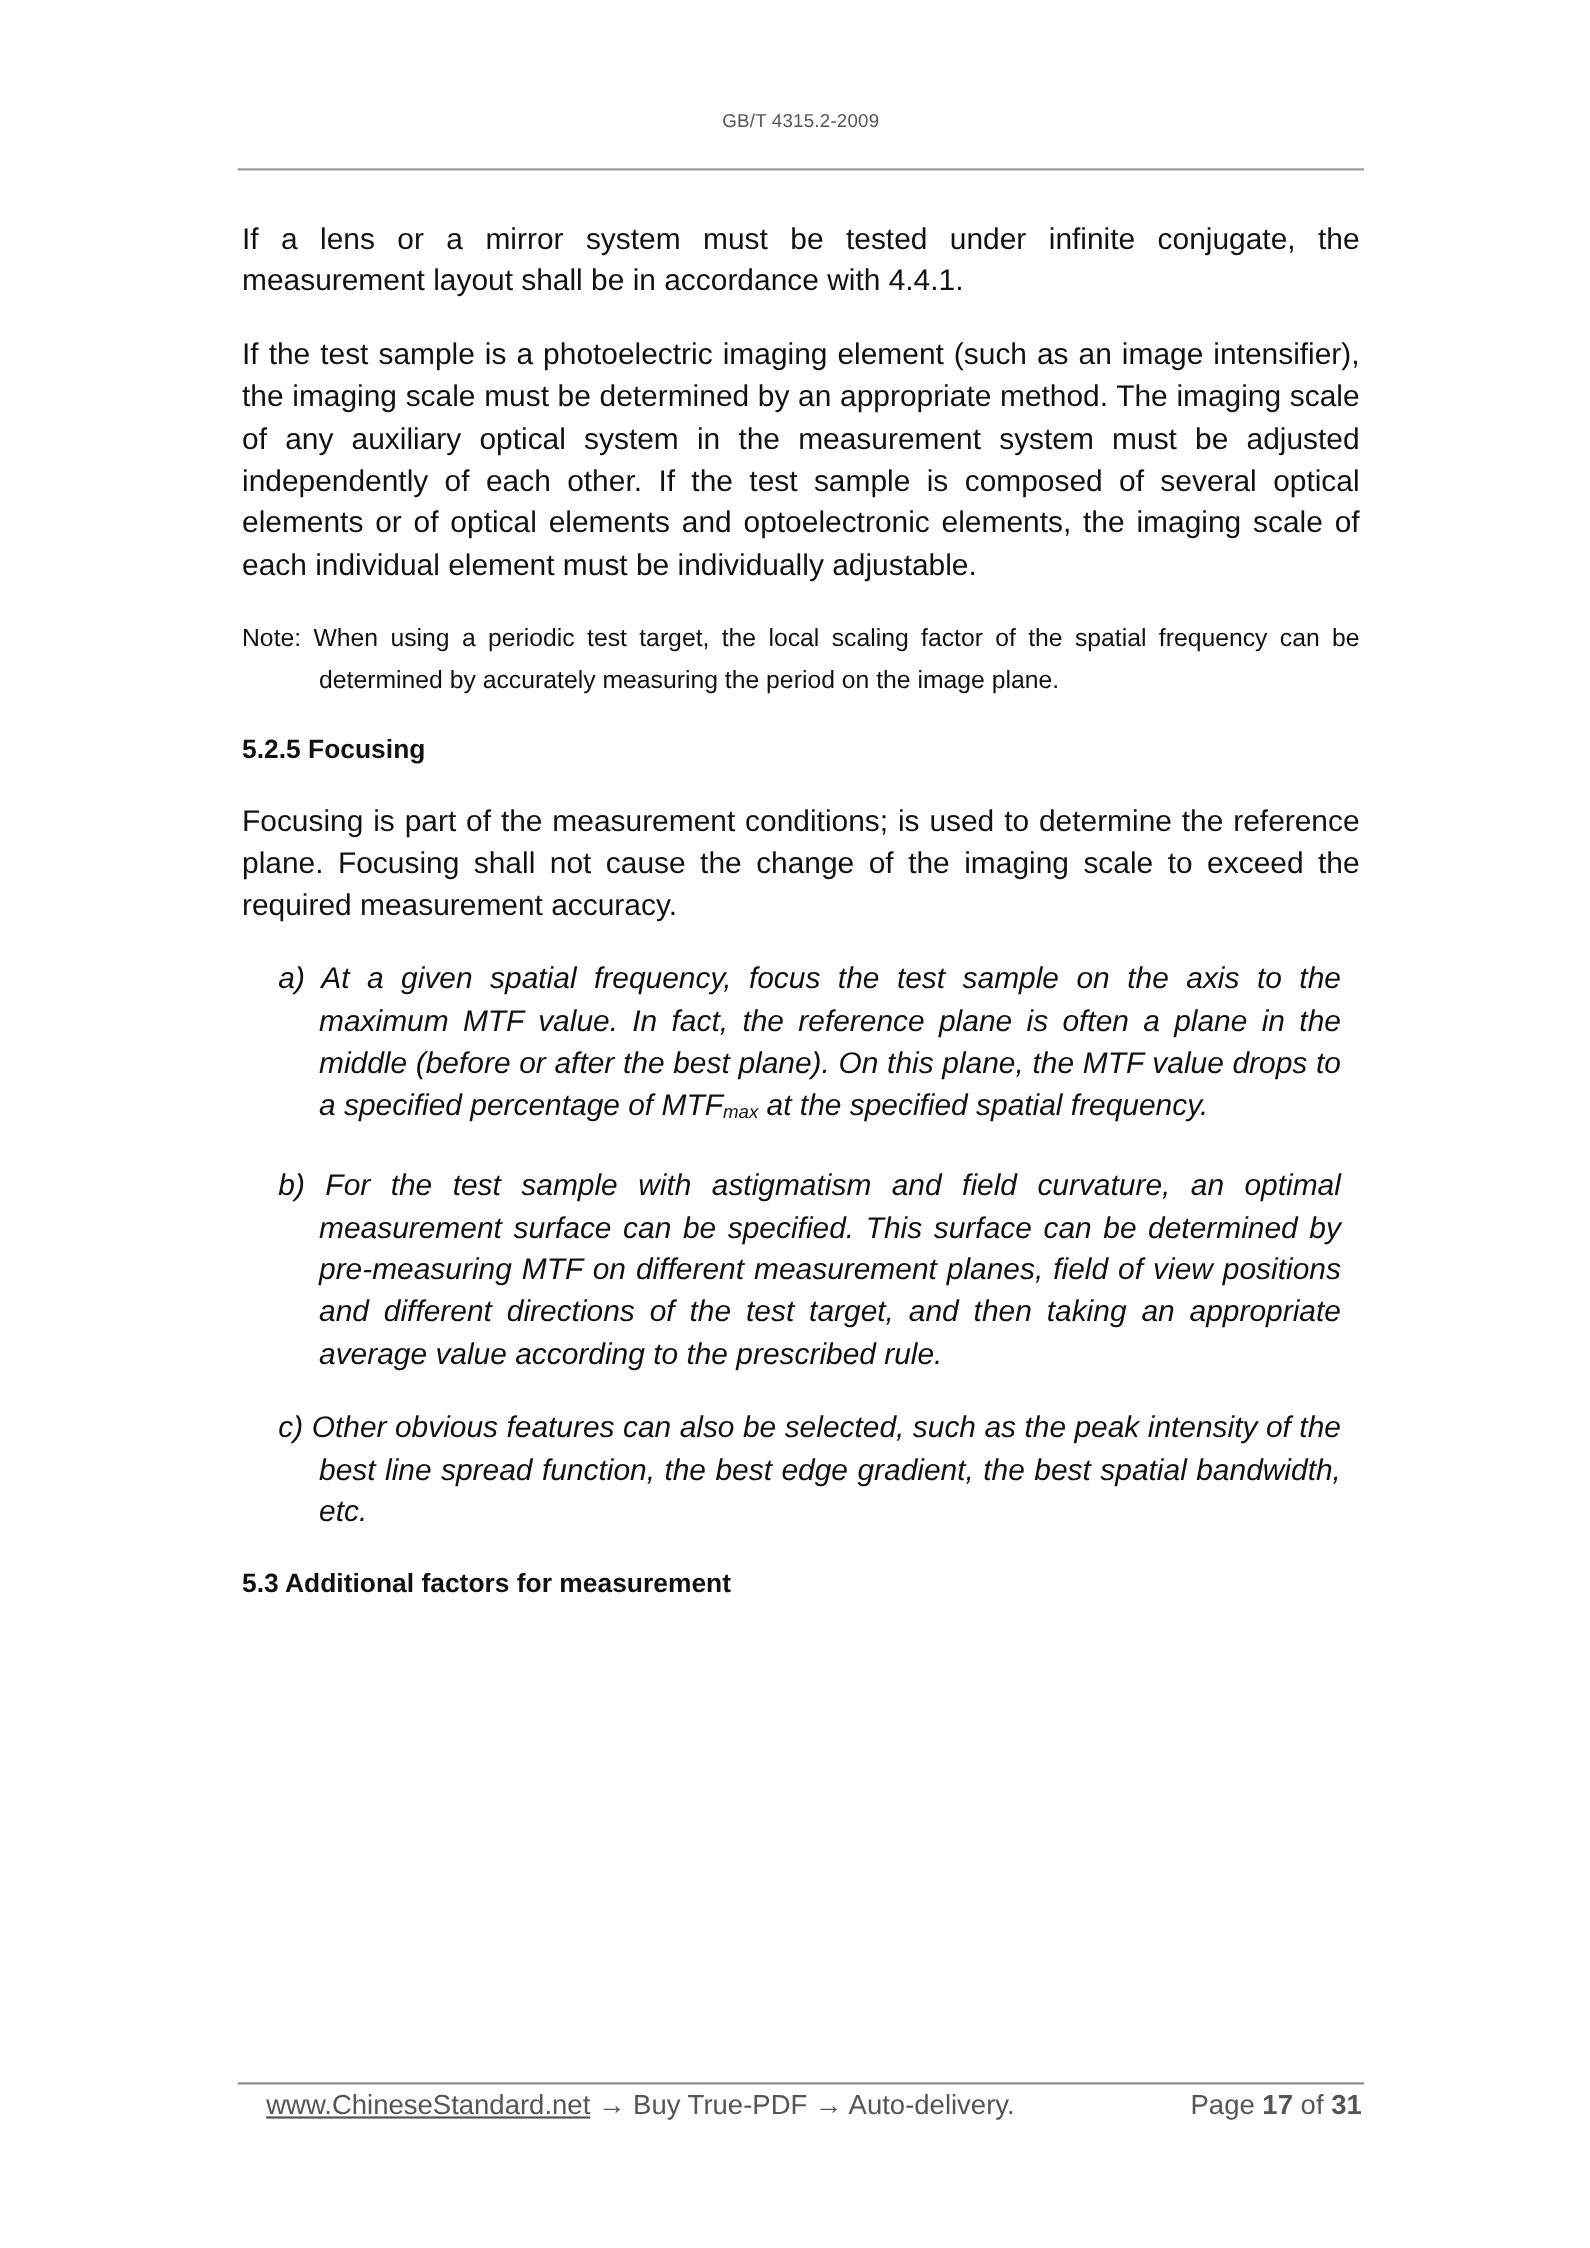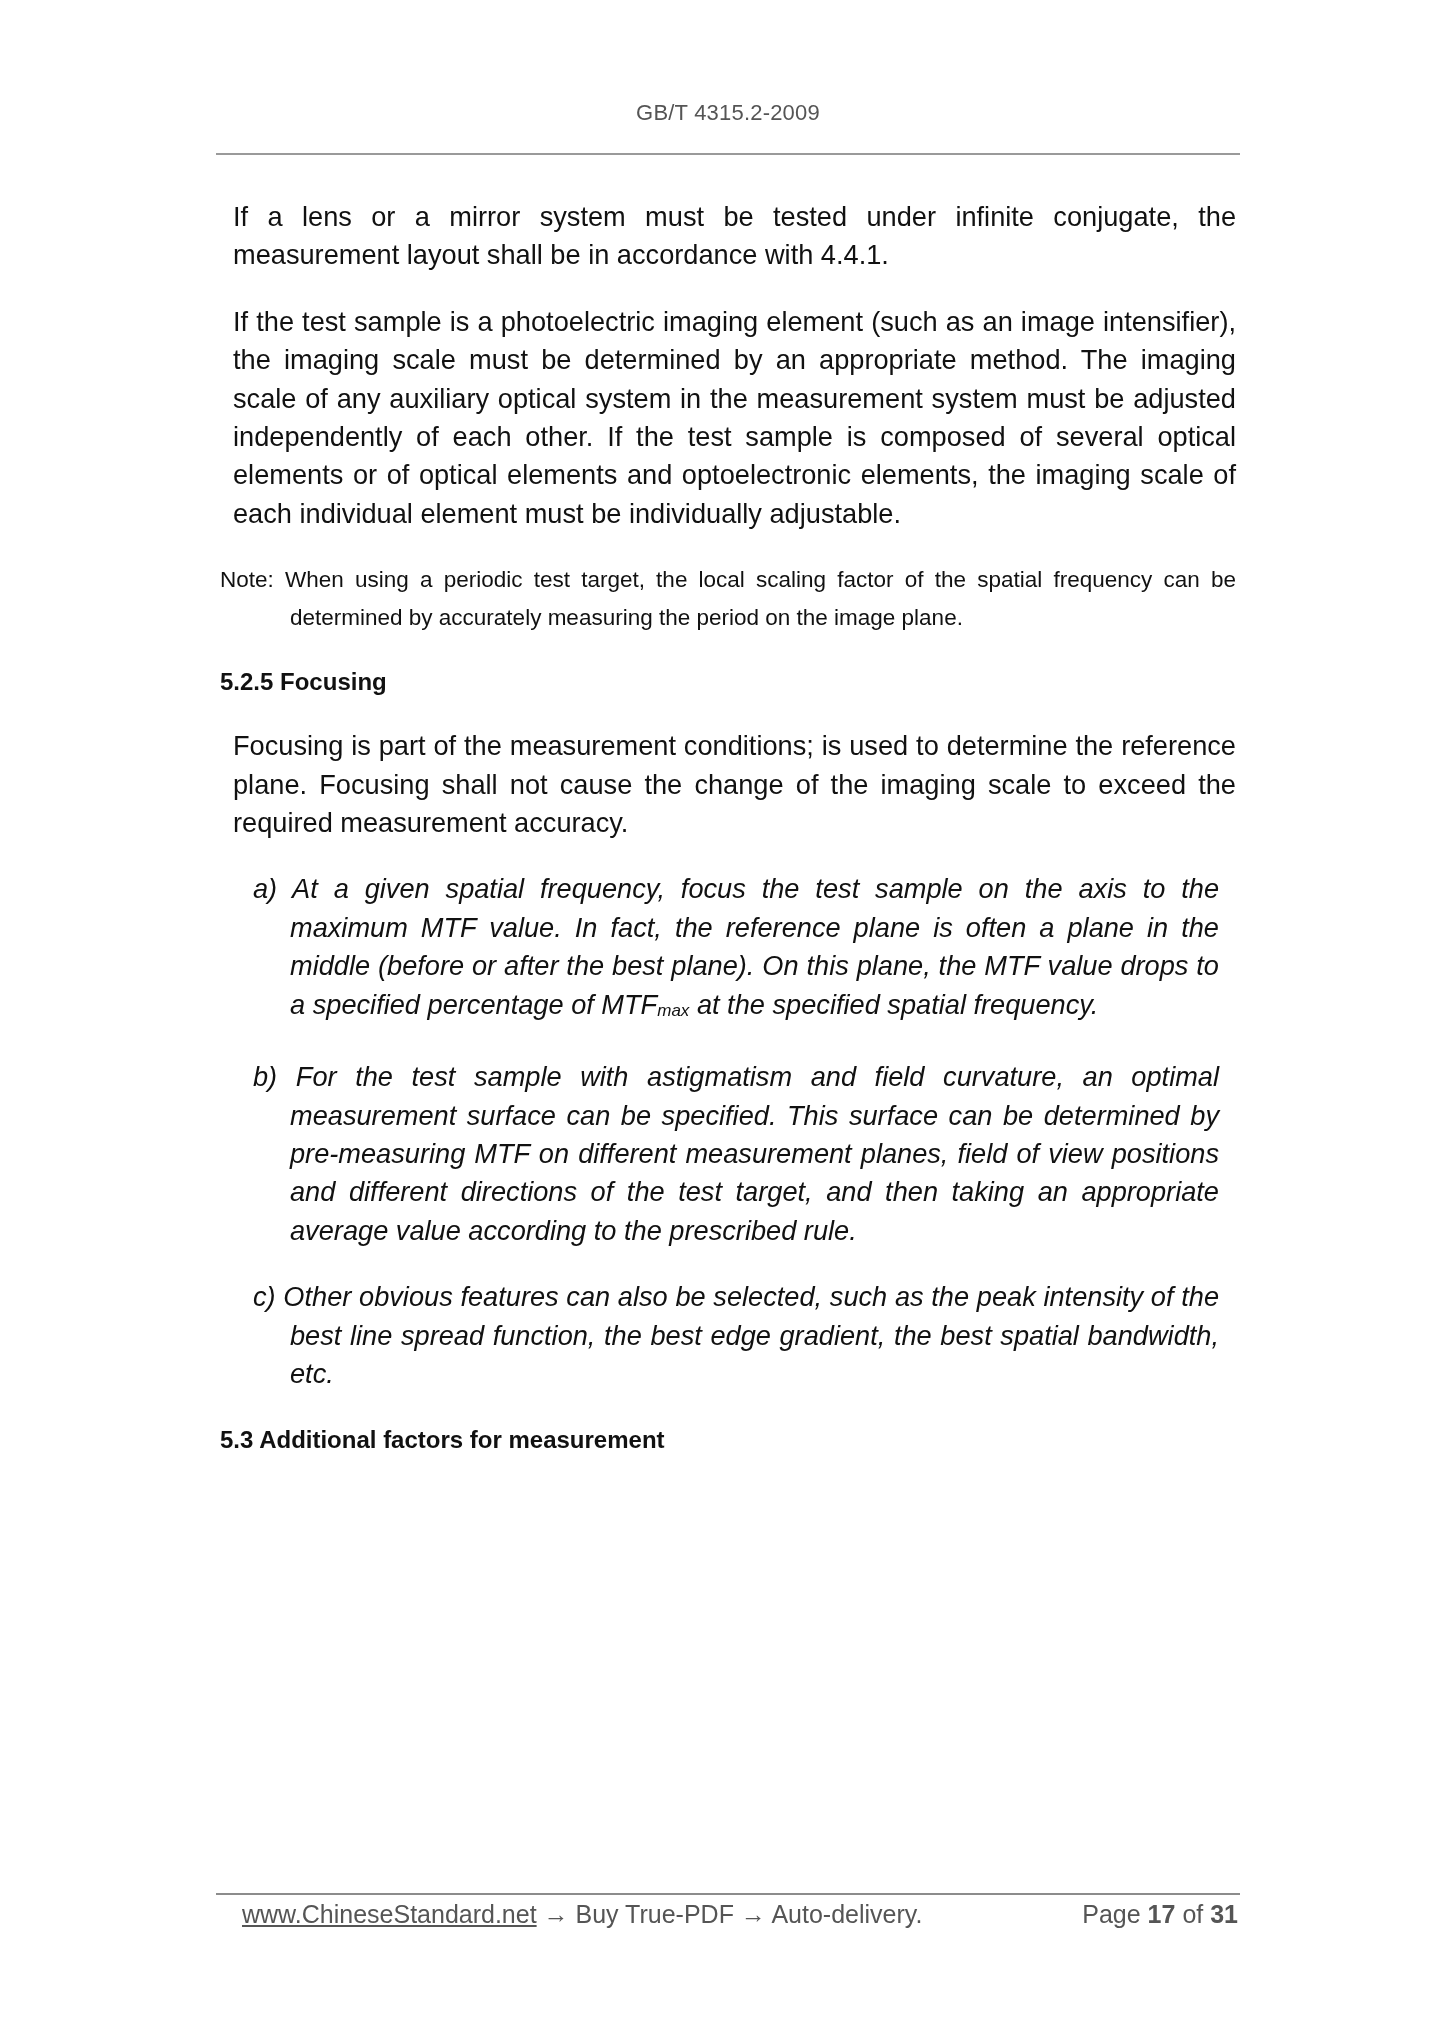--- a/index.html
+++ b/index.html
@@ -14,42 +14,42 @@
       overflow: hidden;
       font-family: "Liberation Sans", sans-serif;
       color: #111111;
     }
     .page-header {
       position: absolute;
       left: 216px;
       top: 100px;
       width: 1024px;
       text-align: center;
-      font-size: 22px;
+      font-size: 17px;
       color: #555555;
       letter-spacing: 0.2px;
     }
     .header-rule {
       position: absolute;
       left: 216px;
       top: 153px;
       width: 1024px;
       height: 0;
       border-top: 2px solid #9a9a9a;
     }
     .content {
       position: absolute;
       left: 220px;
       top: 198px;
       width: 1016px;
       font-size: 27.2px;
       line-height: 38.4px;
     }
     .para {
-      margin: 0 0 28px 13px;
+      margin: 0 0 28px 0;
       text-align: justify;
     }
     .note {
       margin: 0 0 26px 0;
       font-size: 22.5px;
       line-height: 38px;
       text-align: justify;
       padding-left: 70px;
       text-indent: -70px;
     }

